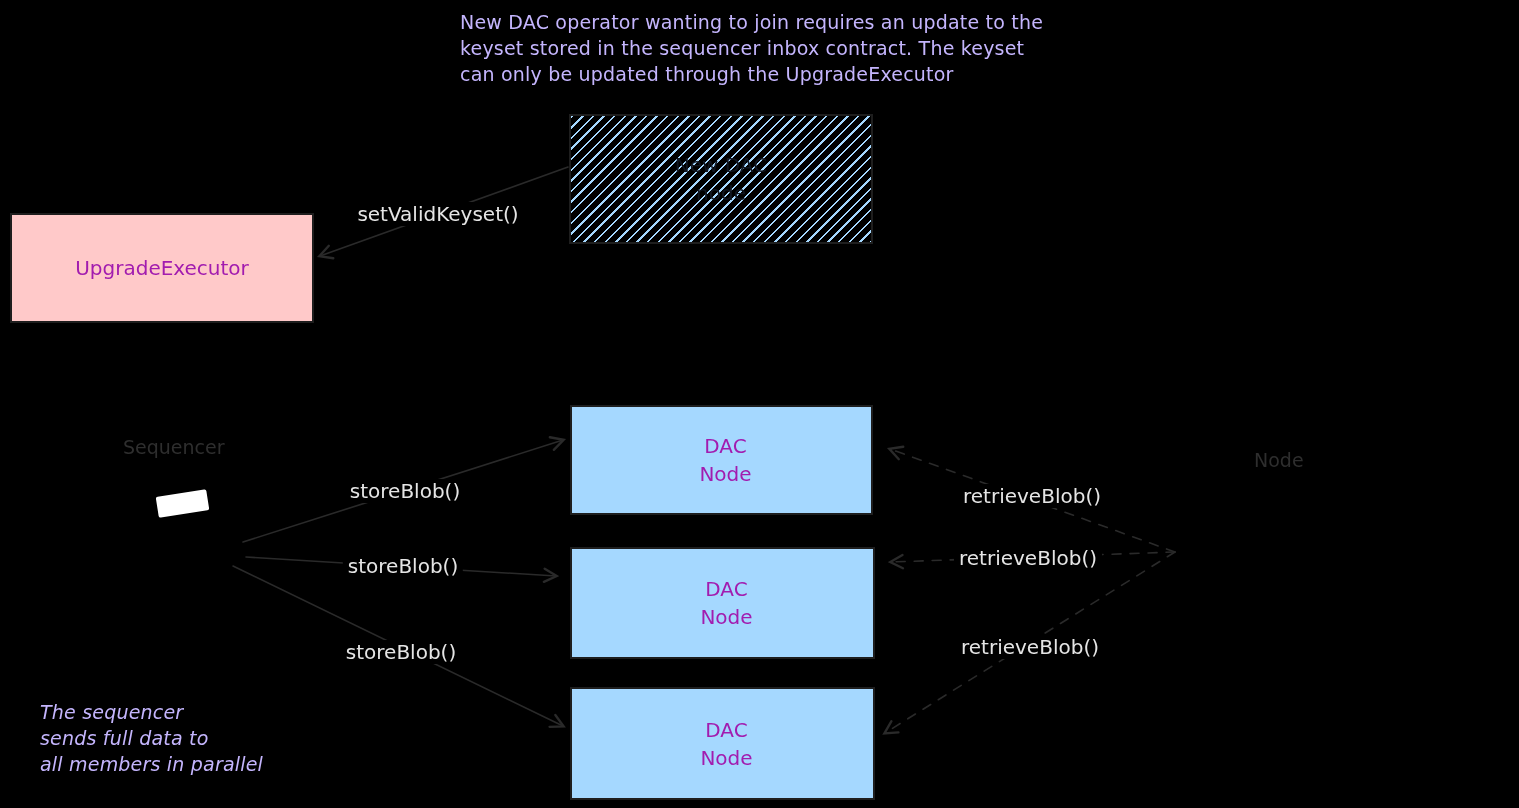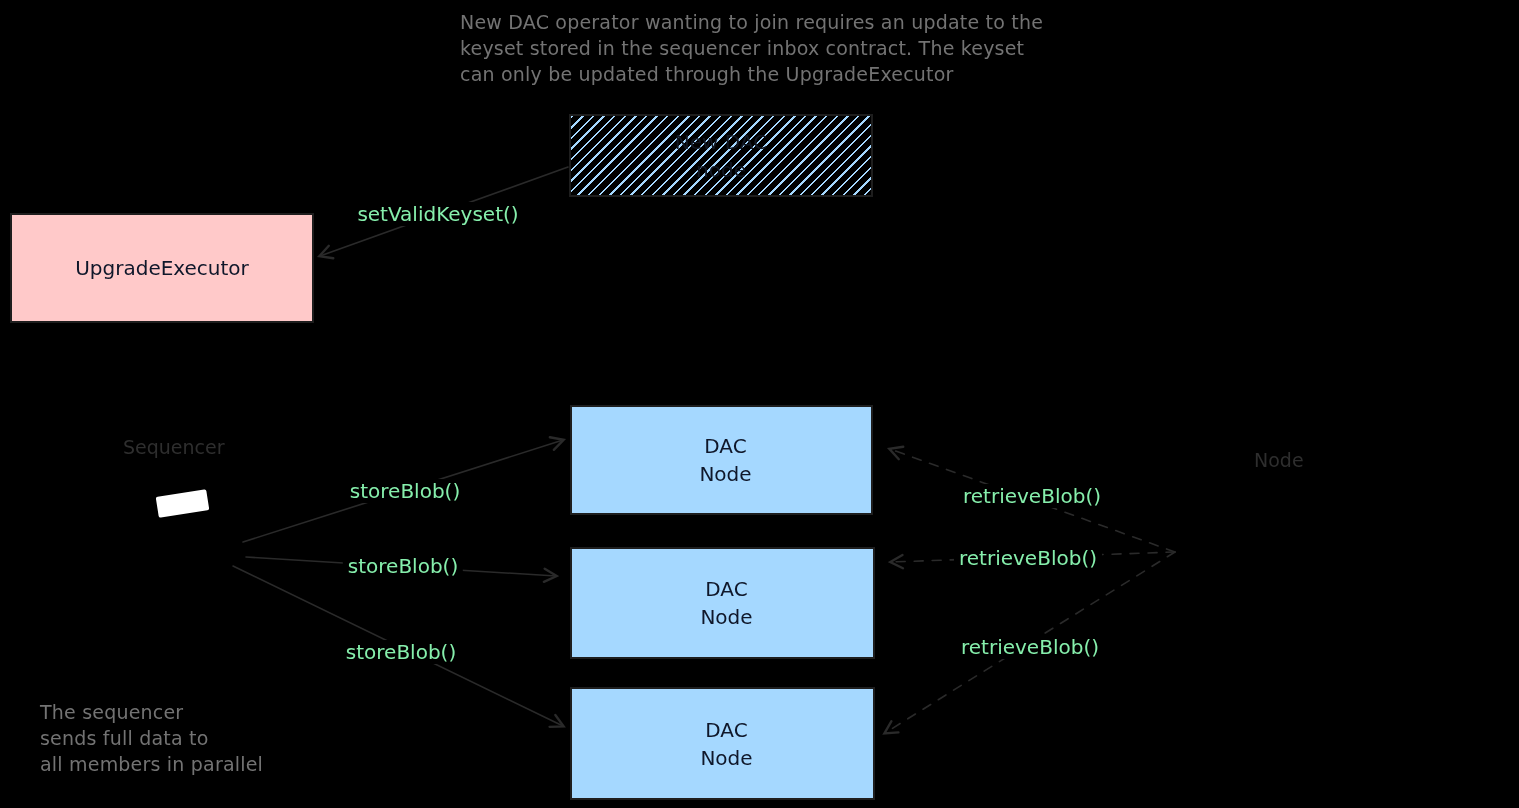--- a/index.html
+++ b/index.html
@@ -2,38 +2,38 @@
 <html><head>
 <meta charset="utf-8">
 <style>
   html,body{margin:0;padding:0;background:#000;}
   .canvas{
     position:relative;width:1519px;height:808px;background:#000;overflow:hidden;
     font-family:"DejaVu Sans",sans-serif;
   }
   .arrows{position:absolute;left:0;top:0;width:1519px;height:808px;pointer-events:none;}
   .note{
-    position:absolute;white-space:pre-line;color:#737373;
+    position:absolute;white-space:pre-line;color:#c4b5fd;
     font-size:19px;line-height:26px;letter-spacing:0.2px;
   }
   .actor-label{position:absolute;color:#2e2e2e;font-size:19px;}
   .box{
     position:absolute;display:flex;align-items:center;justify-content:center;
     text-align:center;white-space:pre-line;border:2px solid #1e1e1e;
-    color:#0f172a;font-size:20px;line-height:28px;box-sizing:border-box;
+    color:#a21caf;font-size:20px;line-height:28px;box-sizing:border-box;
   }
   .box.pink{background:#ffc9c9;}
   .box.blue{background:#a5d8ff;padding-left:8px;}
   .box.hatch{
     background:repeating-linear-gradient(135deg,#a5d8ff 0 1.7px,transparent 1.7px 7.5px);
     color:#111722;
   }
   .edge-label{
     position:absolute;transform:translate(-50%,-50%);
-    background:#000;color:#86efac;font-size:20px;padding:0 5px;white-space:nowrap;
+    background:#000;color:#e5e5e5;font-size:20px;padding:0 5px;white-space:nowrap;
   }
   .screen-shape{
     position:absolute;left:157px;top:493px;width:51px;height:21px;
     background:#ffffff;transform:rotate(-9deg);border-radius:2px;
   }
 </style>
 </head>
 <body>
 
 <div class="canvas">
@@ -56,21 +56,21 @@
       <path d="M1175,552 L890,449" marker-end="url(#ah)"></path>
       <path d="M1175,552 L891,562" marker-end="url(#ah)"></path>
       <path d="M1175,552 L885,733" marker-end="url(#ah)"></path>
     </g>
   </svg>
 
   <div class="note" style="left:460px;top:9px;">New DAC operator wanting to join requires an update to the
 keyset stored in the sequencer inbox contract. The keyset
 can only be updated through the UpgradeExecutor</div>
 
-  <div class="box hatch" style="left:569px;top:114px;width:304px;height:83px;">New DAC
+  <div class="box hatch" style="left:569px;top:114px;width:304px;height:130px;">New DAC
 node</div>
 
   <div class="box pink" style="left:10px;top:213px;width:304px;height:110px;">UpgradeExecutor</div>
 
   <div class="edge-label" style="left:438px;top:214px;">setValidKeyset()</div>
 
   <div class="actor-label" style="left:123px;top:436px;">Sequencer</div>
   <div class="screen-shape"></div>
 
   <div class="box blue" style="left:570px;top:405px;width:303px;height:110px;">DAC
@@ -83,17 +83,17 @@
   <div class="edge-label" style="left:405px;top:491px;">storeBlob()</div>
   <div class="edge-label" style="left:403px;top:566px;">storeBlob()</div>
   <div class="edge-label" style="left:401px;top:652px;">storeBlob()</div>
 
   <div class="edge-label" style="left:1032px;top:496px;">retrieveBlob()</div>
   <div class="edge-label" style="left:1028px;top:558px;">retrieveBlob()</div>
   <div class="edge-label" style="left:1030px;top:647px;">retrieveBlob()</div>
 
   <div class="actor-label" style="left:1254px;top:449px;">Node</div>
 
-  <div class="note" style="left:40px;top:699px;">The sequencer
+  <div class="note" style="left:40px;top:699px;font-style:italic;">The sequencer
 sends full data to
 all members in parallel</div>
 
 </div>
 
 </body></html>

